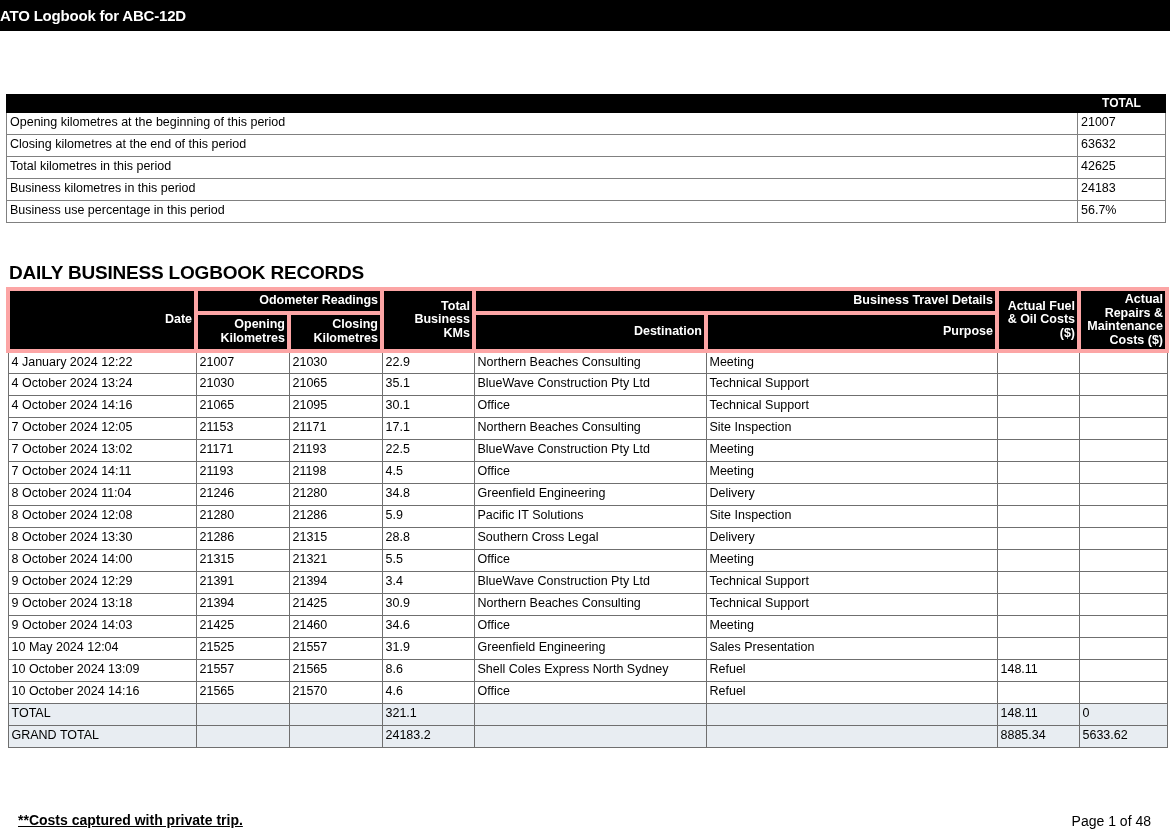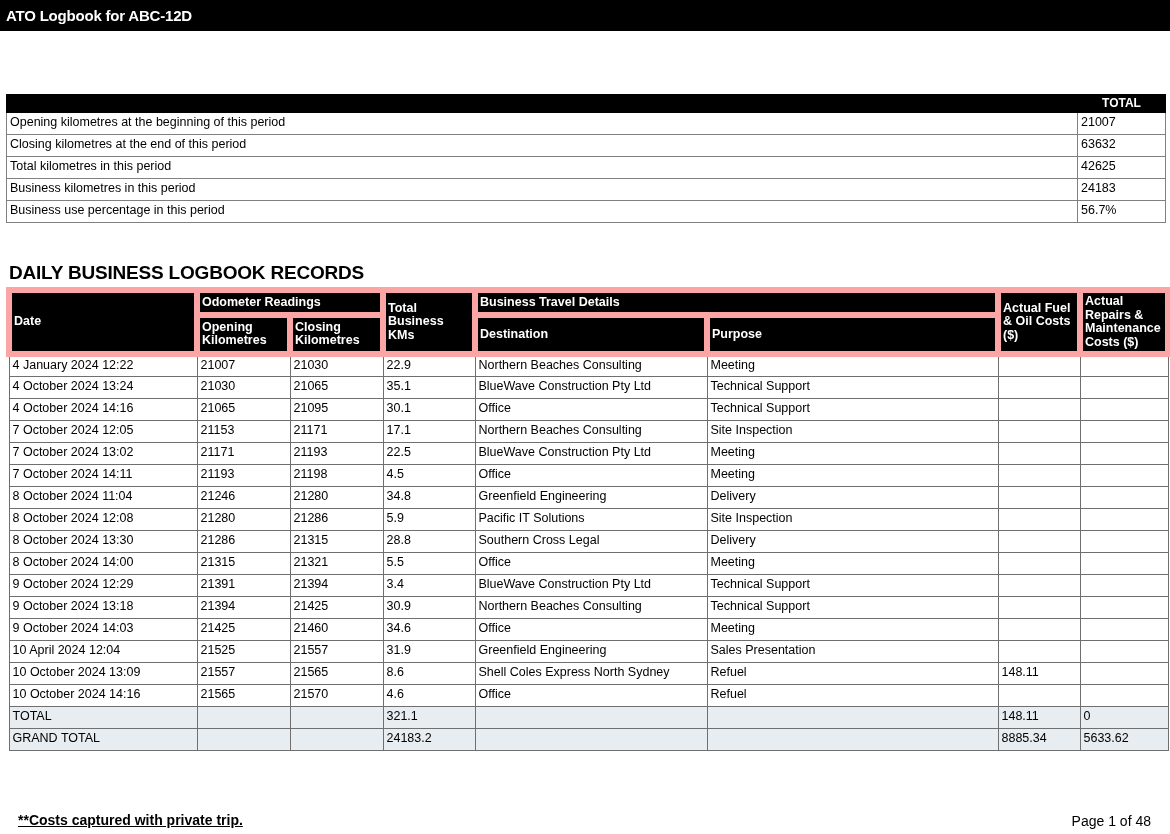--- a/index.html
+++ b/index.html
@@ -22,21 +22,21 @@
     position: absolute; left: 0; top: 0;
     width: 1170px; height: 31px;
     background: #000000;
     display: flex; align-items: center;
   }
   .titlebar-text {
     color: #ffffff;
     font-size: 15px;
     font-weight: bold;
     letter-spacing: -0.2px;
-    padding-left: 6px;
+    padding-left: 0;
   }
 
   
   .period-heading {
     position: absolute; left: 11px; top: 66px;
     font-size: 17px; font-weight: bold; color: #000000;
     letter-spacing: -0.2px;
     white-space: nowrap;
   }
 
@@ -93,23 +93,23 @@
   table.logbook {
     width: 1159px;
     border-collapse: collapse;
     table-layout: fixed;
     font-size: 12.5px;
   }
   table.logbook th {
     background: #000000;
     color: #ffffff;
     font-weight: bold;
-    text-align: left;
+    text-align: right;
     vertical-align: middle;
-    border: 6px solid #fca5a5;
+    border: 4px solid #fca5a5;
     line-height: 1.08;
     padding: 2px 2px;
     font-size: 12.5px;
   }
   table.logbook td {
     border: 1px solid #6f6f6f;
     padding: 1px 3px 2px 3px;
     height: 22px;
     vertical-align: middle;
     text-align: left;
@@ -345,21 +345,21 @@
             <td>9 October 2024 14:03</td>
             <td>21425</td>
             <td>21460</td>
             <td>34.6</td>
             <td>Office</td>
             <td>Meeting</td>
             <td></td>
             <td></td>
           </tr>
           <tr>
-            <td>10 April 2024 12:04</td>
+            <td>10 May 2024 12:04</td>
             <td>21525</td>
             <td>21557</td>
             <td>31.9</td>
             <td>Greenfield Engineering</td>
             <td>Sales Presentation</td>
             <td></td>
             <td></td>
           </tr>
           <tr>
             <td>10 October 2024 13:09</td>

